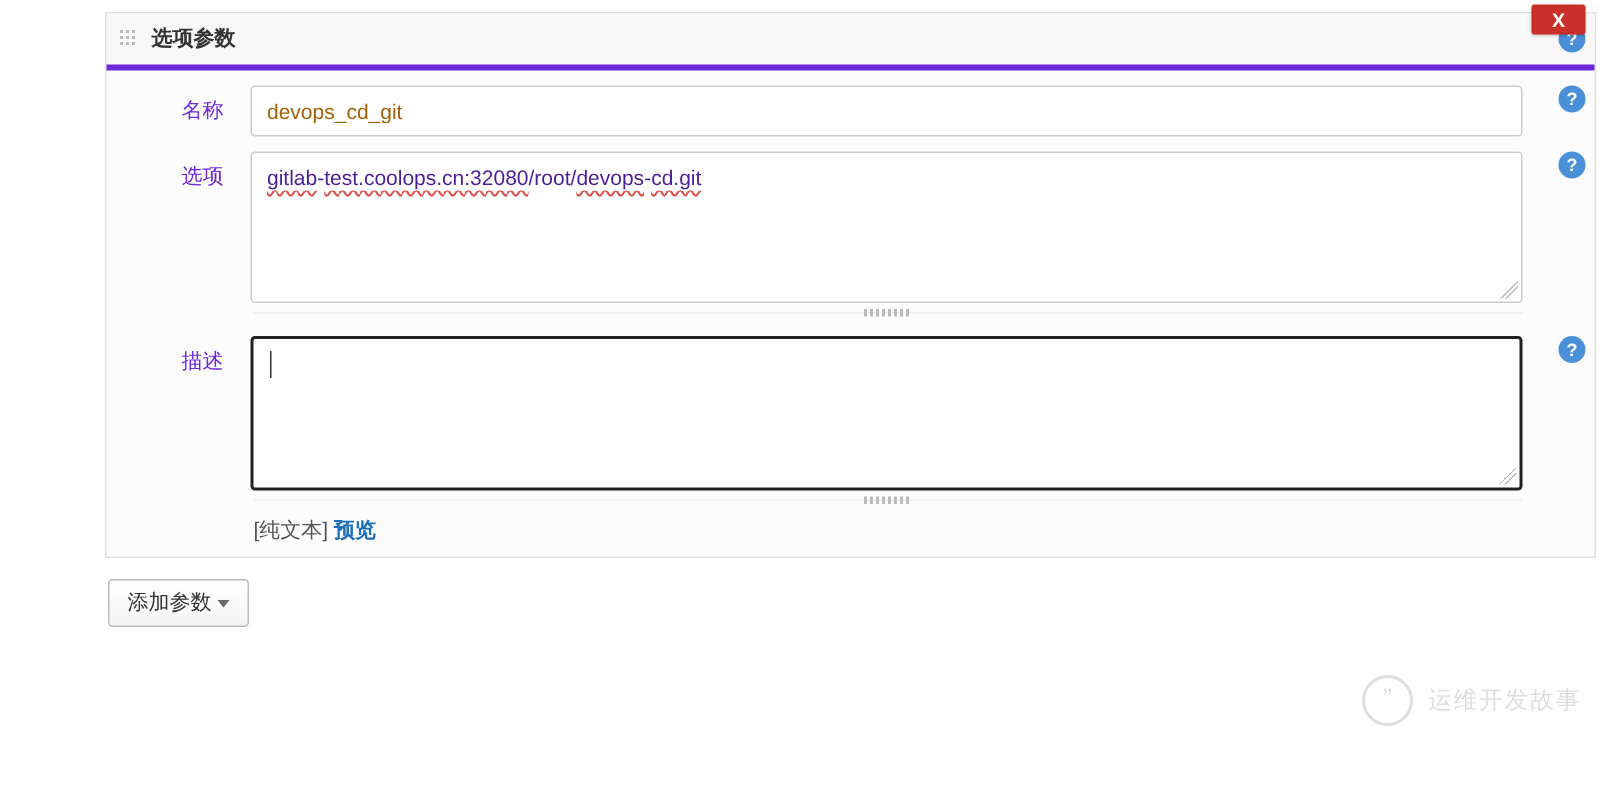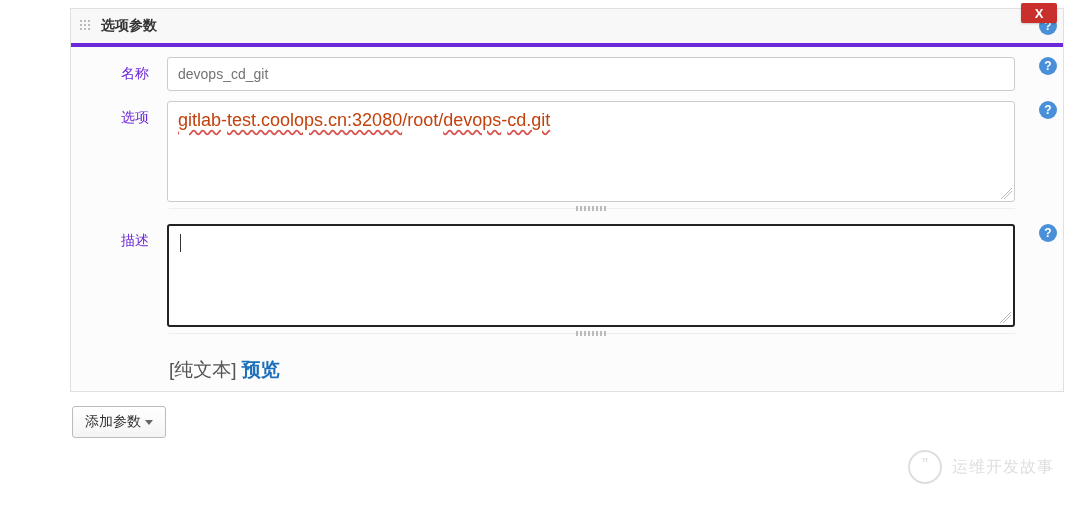--- a/index.html
+++ b/index.html
@@ -87,21 +87,21 @@
       margin-right: 32px;
     }
     .input-text {
       width: 100%;
       height: 34px;
       border: 1px solid #ccc;
       border-radius: 3px;
       padding: 0 10px;
       font-size: 14px;
       background: #fff;
-      color: #737373;
+      color: #a16207;
     }
     .textarea-wrap {
       width: 100%;
       border: 1px solid #ccc;
       border-radius: 3px;
       background: #fff;
       resize: none;
       position: relative;
     }
     textarea.inner {
@@ -135,23 +135,23 @@
     .spell-underline {
       text-decoration-line: underline;
       text-decoration-style: wavy;
       text-decoration-color: #d9534f;
       text-underline-offset: 3px;
     }
     .rich-line {
       position: absolute;
       top: 8px;
       left: 10px;
-      color: #c2410c;
+      color: #4c1d95;
       pointer-events: none;
-      font-size: 18px;
+      font-size: 14px;
     }
     .help-icon {
       position: absolute;
       right: 6px;
       top: 10px;
       width: 18px;
       height: 18px;
       border-radius: 50%;
       background: #4a90d9;
       color: #fff;
@@ -176,22 +176,21 @@
       position: absolute;
       left: 50%;
       top: -3px;
       transform: translateX(-50%);
       width: 32px;
       height: 5px;
       background: repeating-linear-gradient(90deg,#bbb 0 2px, transparent 2px 4px);
     }
     .format-line {
       padding: 6px 0 0 98px;
-      font-size: 19px;
-      margin-top: 12px;
+      font-size: 14px;
     }
     .format-static {
       color: #555;
     }
     .format-link {
       color: #1b6fbb;
       font-weight: bold;
       cursor: pointer;
     }
     .add-btn-wrap {

